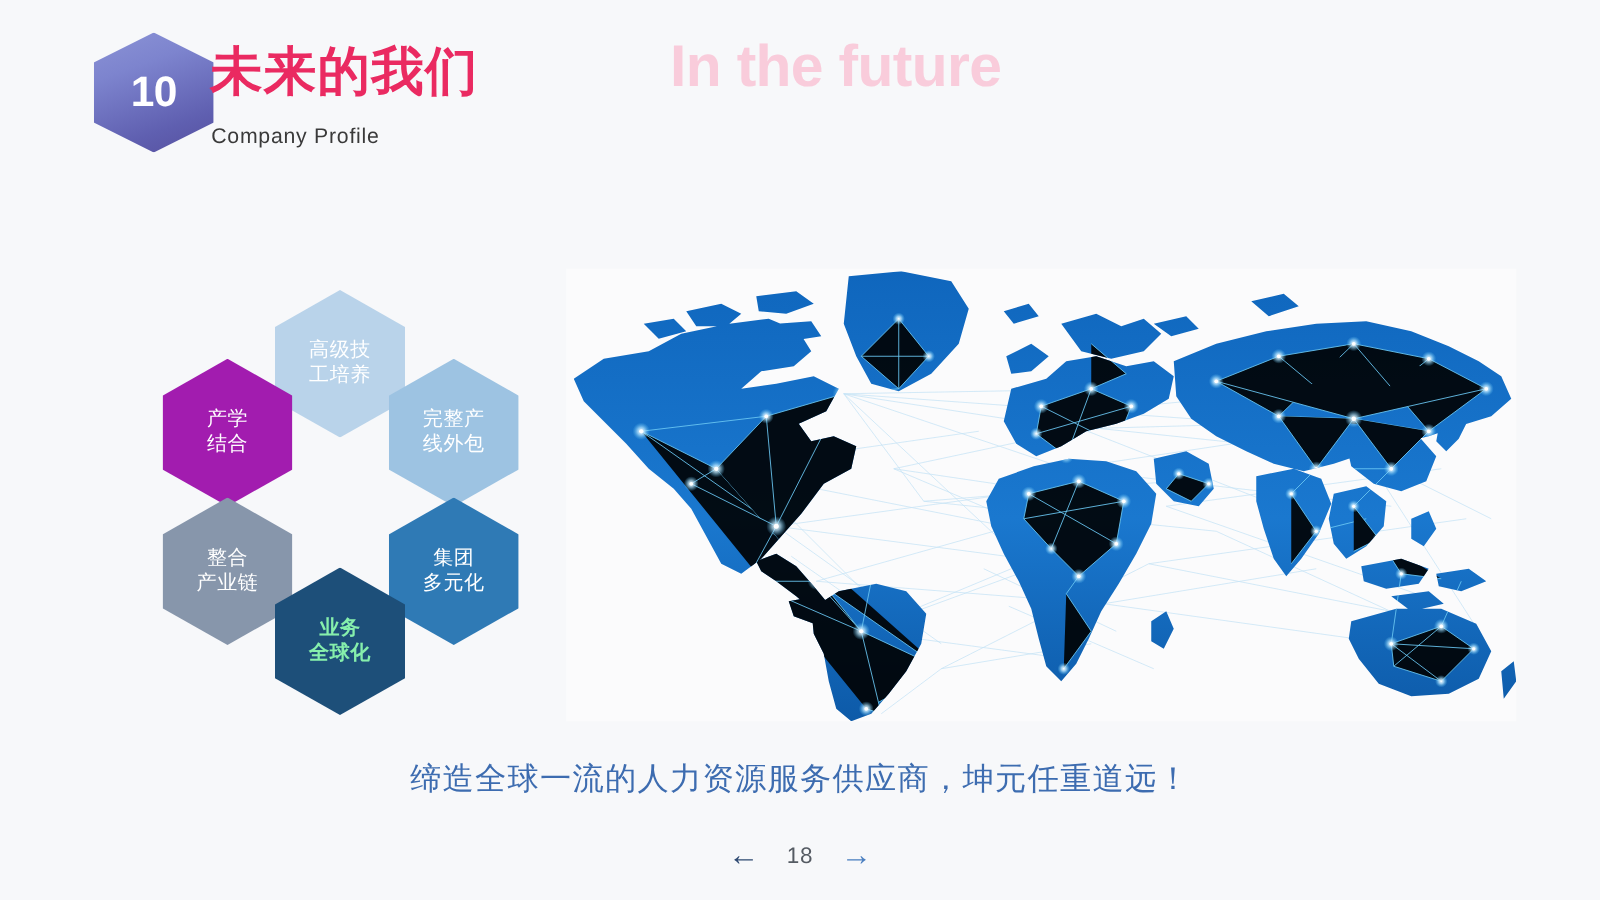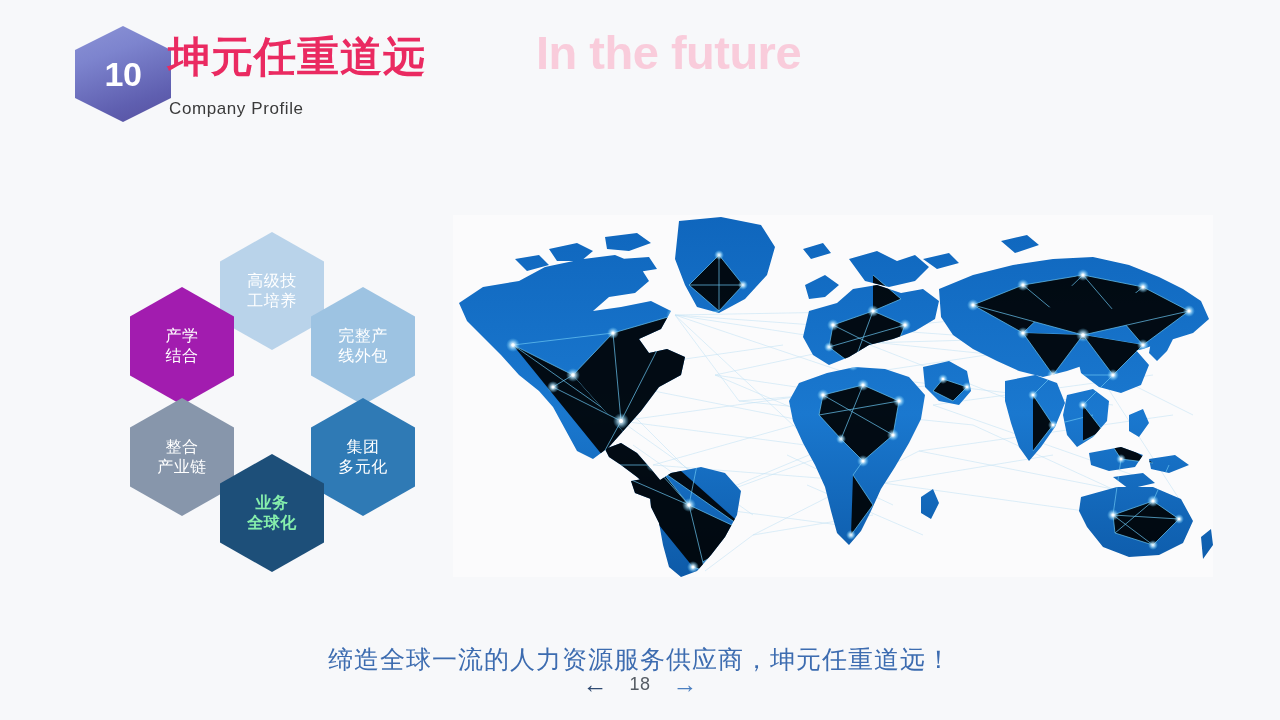--- a/index.html
+++ b/index.html
@@ -115,21 +115,20 @@
   
   .caption {
     position: absolute;
     left: 0; top: 606px;
     width: 1280px;
     text-align: center;
     font-size: 25px;
     color: #3d6cb0;
     letter-spacing: 1px;
     white-space: nowrap;
-    margin-top: 37px;
   }
 
   
   .pager {
     position: absolute;
     left: 0; top: 672px;
     width: 1280px;
     display: flex;
     align-items: center;
     justify-content: center;
@@ -148,21 +147,21 @@
     letter-spacing: 0.5px;
   }
 </style>
 </head>
 <body style="background: rgb(247, 248, 250);">
 
 <div class="header">
   <div class="hex-badge">
     <span class="hex-badge-num">10</span>
   </div>
-  <div class="title-cn" style="color: rgb(234, 42, 97);">坤元任重道远</div>
+  <div class="title-cn" style="color: rgb(234, 42, 97);">未来的我们</div>
   <div class="title-sub">Company Profile</div>
   <div class="title-en" style="color: rgb(249, 204, 219);">In the future</div>
 </div>
 
 <div class="hex-cluster">
   <div class="hex hex-p-top" style="background: rgb(185, 211, 234); color: rgb(255, 255, 255);">
     <span class="hex-label">高级技
 工培养</span>
   </div>
   <div class="hex hex-p-tl" style="background: #a21caf; color: rgb(255, 255, 255);">

